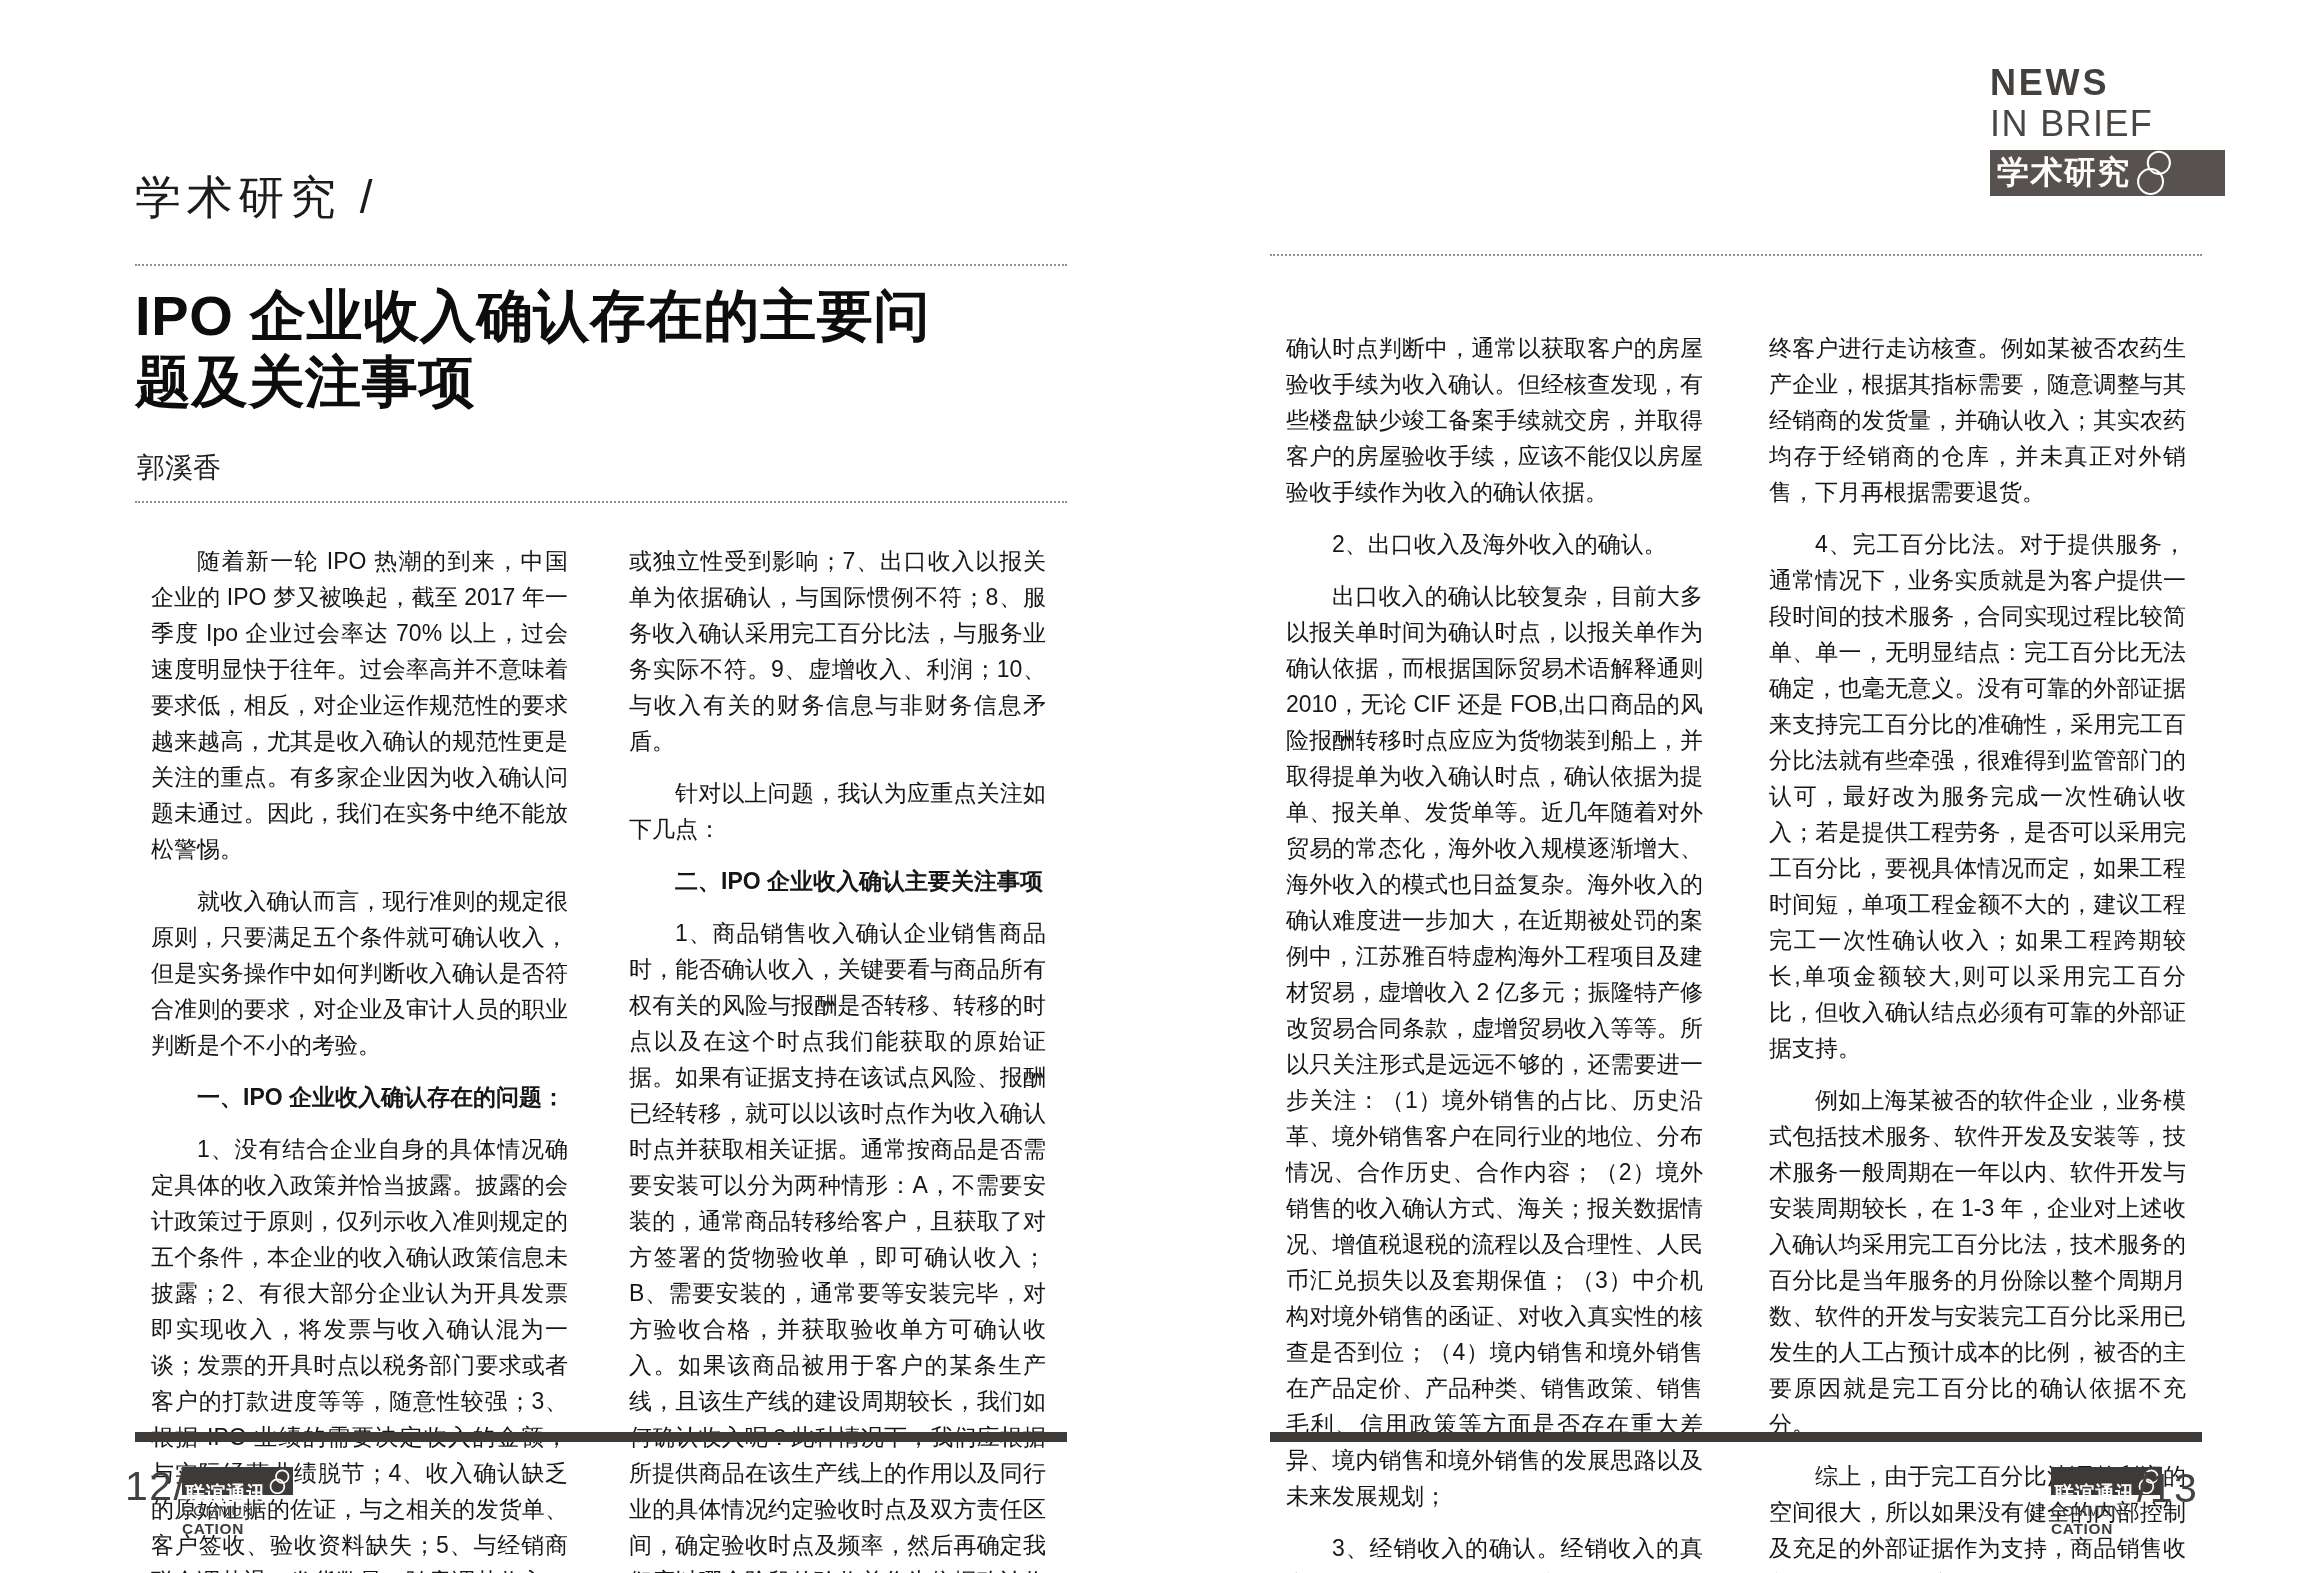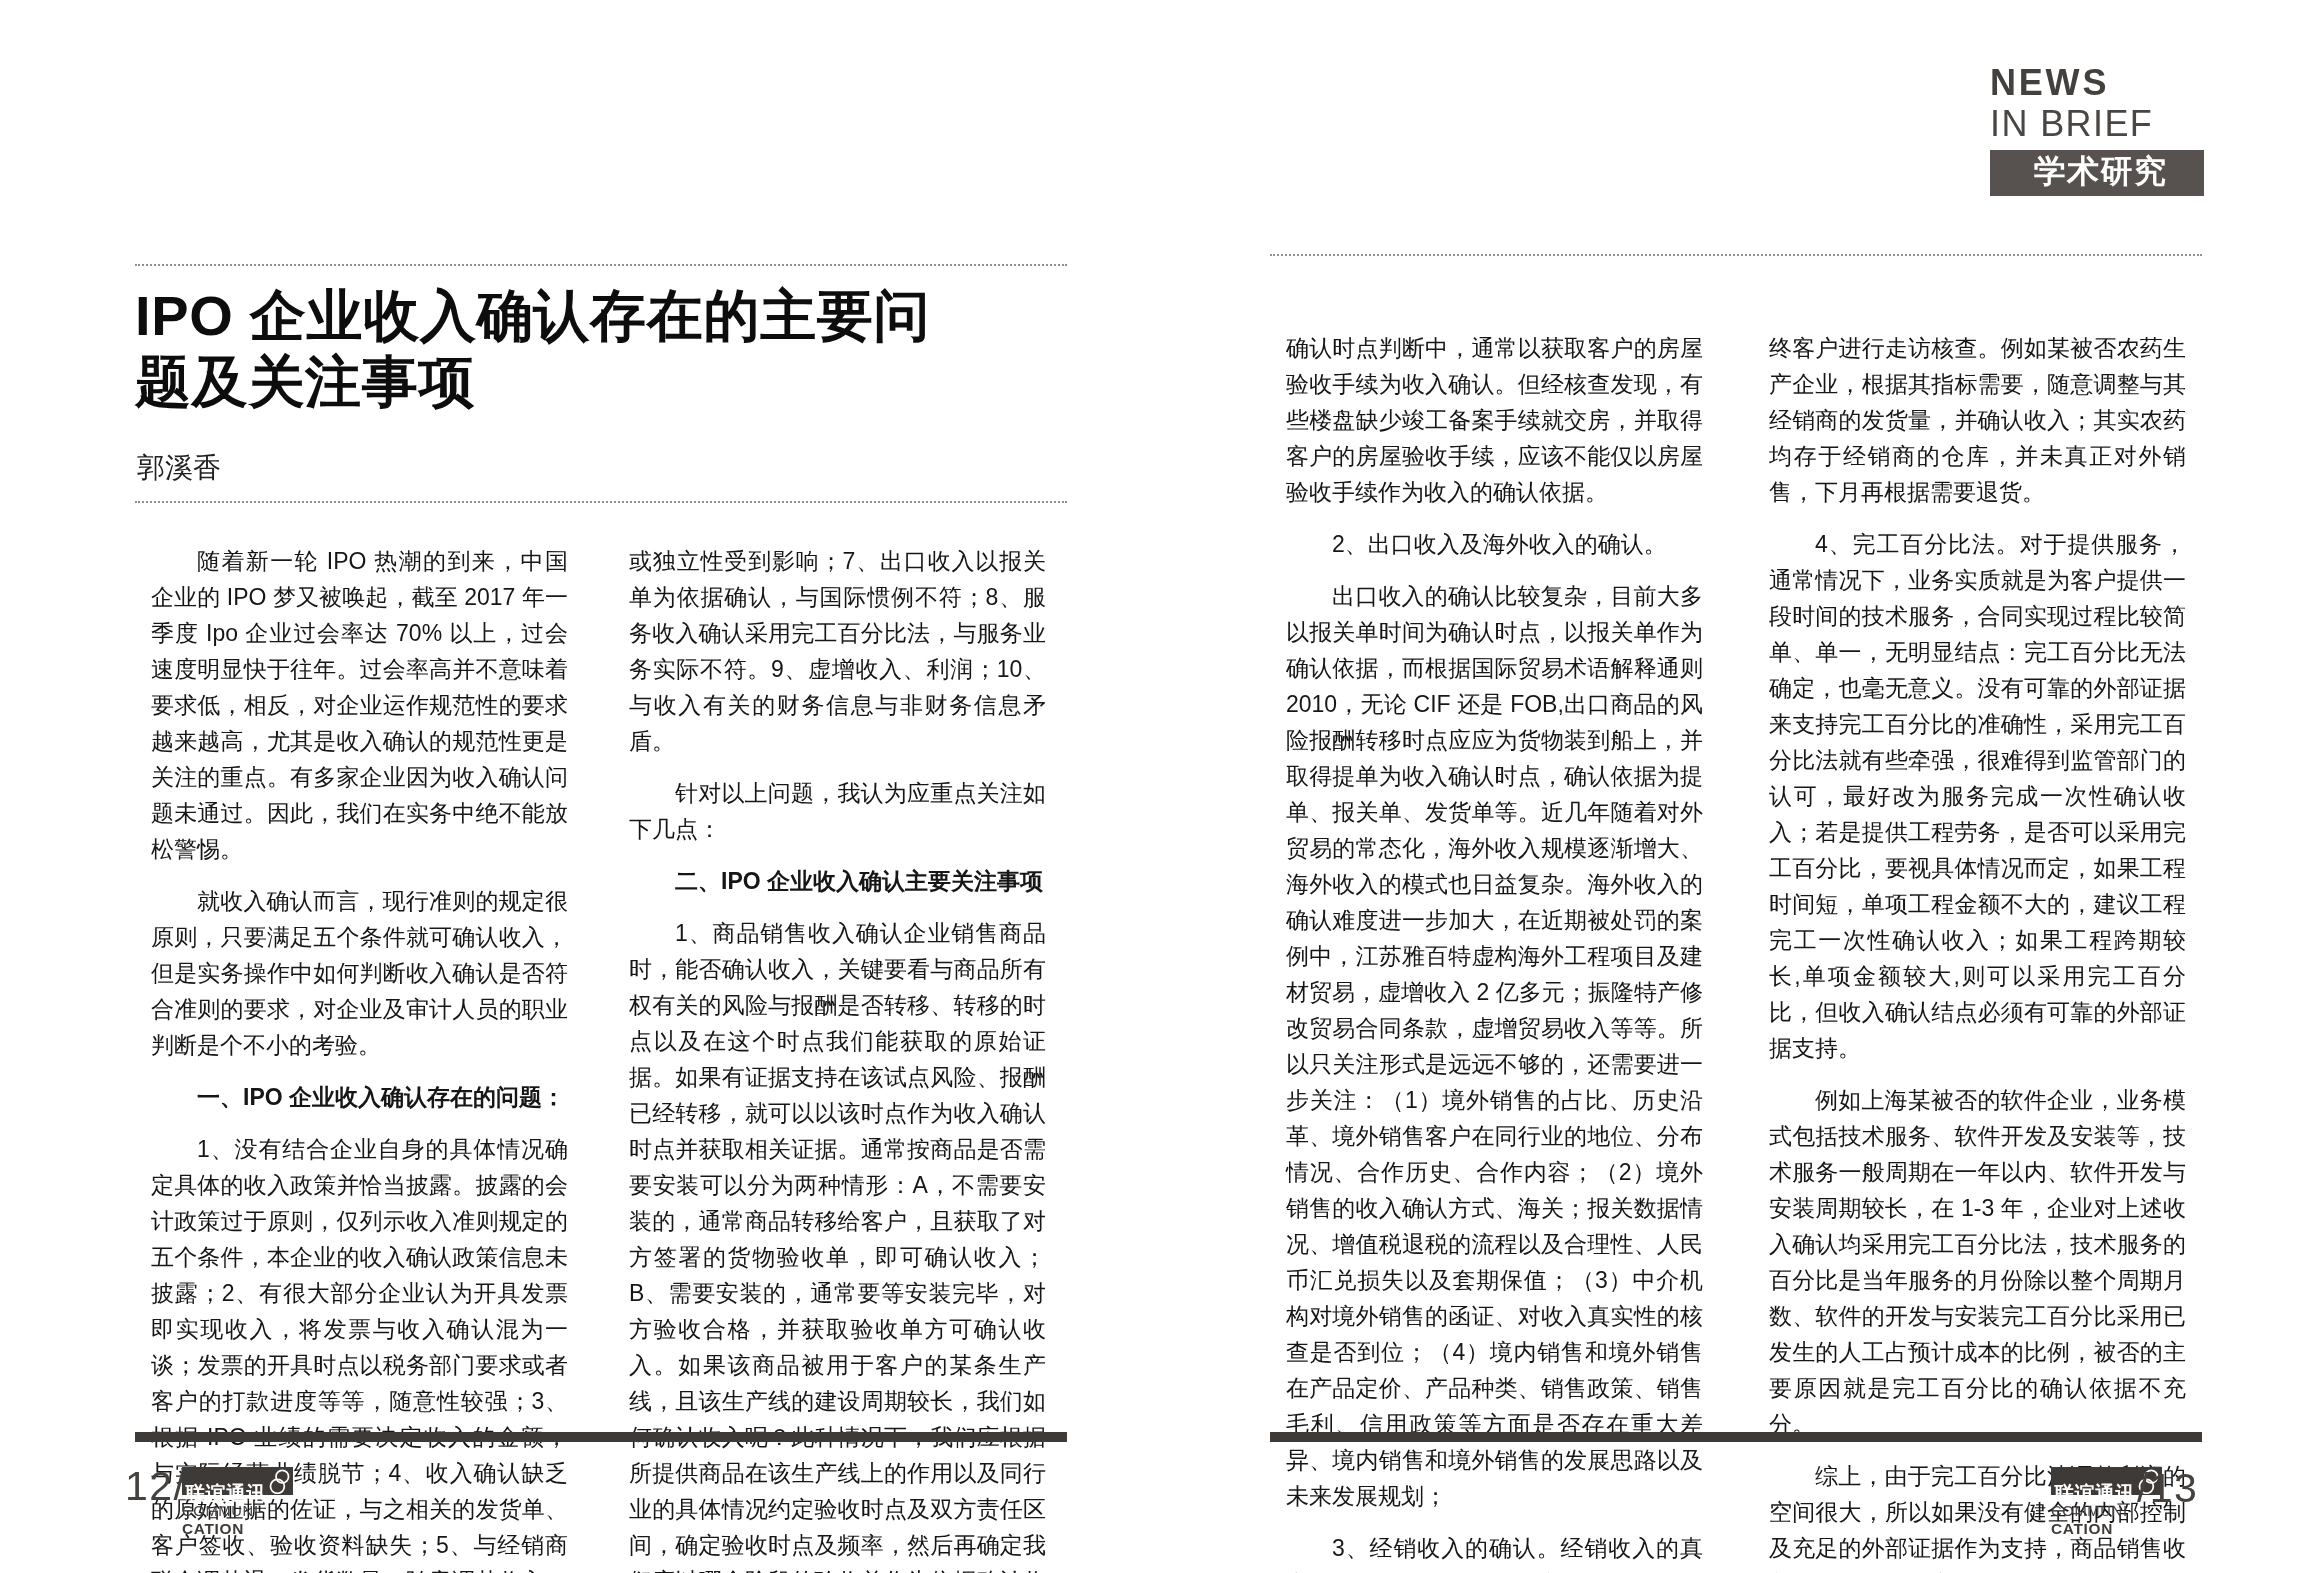--- a/index.html
+++ b/index.html
@@ -34,22 +34,22 @@
   .col-3{left:1270px;top:314px;}
   .col-4{left:1753px;top:314px;}
   .para{margin:16px;}
   .para.indent{text-indent:2em;}
   .para.heading{font-weight:700;}
   
   .newsblock{left:1990px;top:62px;width:217px;}
   .news-l1{font-size:36px;font-weight:800;letter-spacing:2.8px;color:#44403d;line-height:41px;}
   .news-l2{font-size:36px;font-weight:300;letter-spacing:1.4px;color:#4a4643;line-height:41px;}
   .news-bar{
-    margin-top:5.6px;width:214px;height:46px;background:#57524f;
-    display:flex;align-items:center;gap:5.6px;padding-left:7px;box-sizing:border-box;flex-direction:column;
+    margin-top:5.6px;width:235px;height:46px;background:#57524f;
+    display:flex;align-items:center;gap:5.6px;padding-left:7px;box-sizing:border-box;
   }
   .news-bar .cn{color:#ffffff;font-size:32px;font-weight:600;letter-spacing:1.4px;white-space:nowrap;}
   
   .footer-bar{height:9.8px;background:#3e3a37;}
   .fbar-left{left:135px;top:1432px;width:932px;}
   .fbar-right{left:1270px;top:1432px;width:932px;}
   .pagenum{font-size:41px;font-weight:300;color:#45413f;letter-spacing:1.4px;}
   .pn-left{left:125px;top:1463px;}
   .pn-right{left:2137px;top:1465px;}
   .badge{width:105px;}
@@ -62,20 +62,21 @@
   .badge-bar .cn{font-size:19.6px;font-weight:700;letter-spacing:0.7px;white-space:nowrap;margin-top:24px;}
   .badge-en1{font-size:14.7px;color:#45413f;letter-spacing:0.7px;line-height:17px;margin-top:1.4px;}
   .badge-en2{font-size:15.4px;color:#3e3a37;font-weight:800;letter-spacing:0.7px;line-height:17px;}
   .circles{display:block;}
 </style>
 </head>
 <body>
 
 <div id="canvas">
 
+  <div class="abs kicker">学术研究 /</div>
   <div class="abs rule rule-1"></div>
 
   <h1 class="abs title">IPO 企业收入确认存在的主要问题及关注事项</h1>
   <div class="abs author">郭溪香</div>
   <div class="abs rule rule-2"></div>
 
   <div class="abs col col-1">
       <p class="para indent">随着新一轮 IPO 热潮的到来，中国企业的 IPO 梦又被唤起，截至 2017 年一季度 Ipo 企业过会率达 70% 以上，过会速度明显快于往年。过会率高并不意味着要求低，相反，对企业运作规范性的要求越来越高，尤其是收入确认的规范性更是关注的重点。有多家企业因为收入确认问题未通过。因此，我们在实务中绝不能放松警惕。</p>
       <p class="para indent">就收入确认而言，现行准则的规定很原则，只要满足五个条件就可确认收入，但是实务操作中如何判断收入确认是否符合准则的要求，对企业及审计人员的职业判断是个不小的考验。</p>
       <p class="para indent heading">一、IPO 企业收入确认存在的问题：</p>

